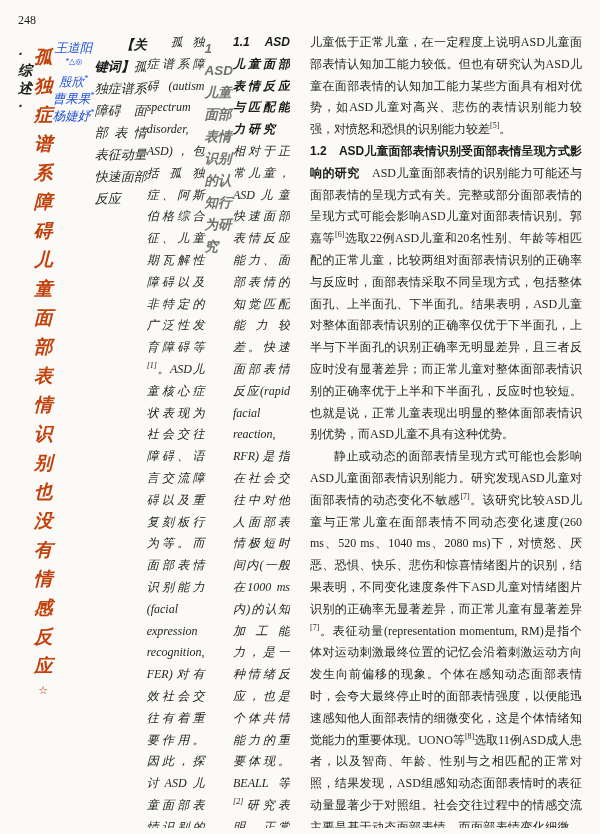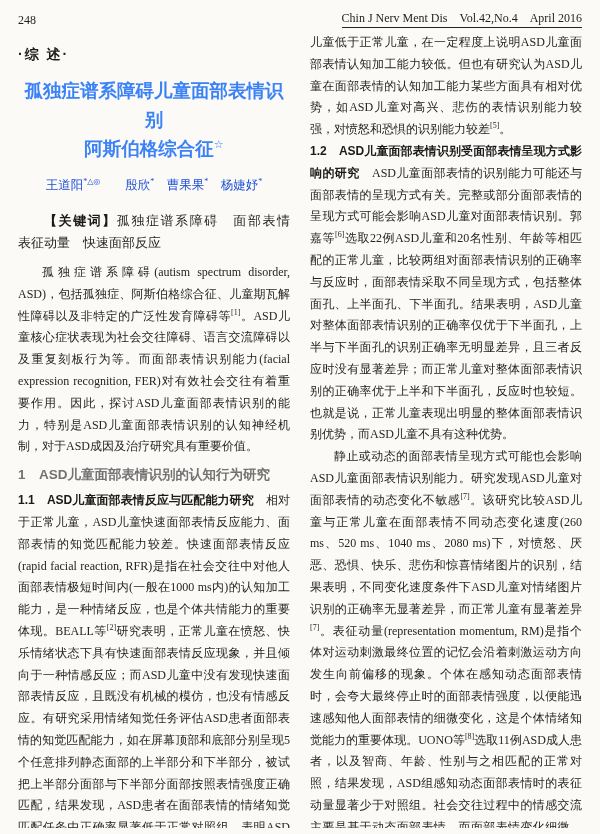--- a/index.html
+++ b/index.html
@@ -23,30 +23,30 @@
     border-bottom:1px solid #222;
     padding-bottom:1px;
     white-space:pre;
   }
   .cols{
     display:flex;gap:20px;
     height:796px;margin-top:4px;
     overflow:hidden;
   }
   .col{width:272px;box-sizing:border-box;overflow:hidden;}
-  .col.left{display:flex;flex-direction:column;}
+  .col.left{display:flex;flex-direction:row;font-style:italic;}
   .col-label{
     font-family:"Liberation Sans","DejaVu Sans",sans-serif;
     font-weight:bold;font-size:14px;letter-spacing:2px;
     margin:14px 0 2px 0;color:#1c1c1c;
   }
   .title{
     font-family:"Liberation Sans","DejaVu Sans",sans-serif;
     font-weight:bold;font-size:18.5px;line-height:29px;
-    text-align:center;color:#3b82f6;
+    text-align:center;color:#c2410c;
     margin:10px 0 6px 0;
   }
   .title sup{font-size:11px;line-height:0;}
   .authors{
     text-align:center;font-size:12.5px;margin:8px 0 14px 0;color:#1d4ed8;
   }
   .authors sup{font-size:8px;line-height:0;}
   p.body{
     margin:0;font-size:12px;line-height:21.8px;
     text-align:justify;color:#242424;
@@ -65,31 +65,30 @@
     margin:6px 0 4px 0;line-height:22px;
   }
 </style>
 </head>
 <body>
 
 <div class="page">
 
   <div class="pg-header">
     <span>248</span>
-    <span class="jh">Chin J Nerv Ment Dis Vol.42,No.4 April 2016</span>
   </div>
 
   <div class="cols">
 
     <div class="col left">
       <div class="col-label">·综  述·</div>
 
       <h1 class="title">
         <span>孤独症谱系障碍儿童面部表情识别</span><br>
-        <span>阿斯伯格综合征</span><sup>☆</sup>
+        <span>也没有情感反应</span><sup>☆</sup>
       </h1>
 
       <div class="authors"><span>王道阳</span><sup>*△◎</sup><span>　　</span><span>殷欣</span><sup>*</sup><span>　</span><span>曹果果</span><sup>*</sup><span>　</span><span>杨婕妤</span><sup>*</sup></div>
 
       <p class="kw"><span class="b">【关键词】</span><span>孤独症谱系障碍　面部表情　表征动量　快速面部反应</span></p>
 
       <p class="body indent"><span>孤独症谱系障碍(autism spectrum disorder, ASD)，包括孤独症、阿斯伯格综合征、儿童期瓦解性障碍以及非特定的广泛性发育障碍等</span><sup>[1]</sup><span>。ASD儿童核心症状表现为社会交往障碍、语言交流障碍以及重复刻板行为等。而面部表情识别能力(facial expression recognition, FER)对有效社会交往有着重要作用。因此，探讨ASD儿童面部表情识别的能力，特别是ASD儿童面部表情识别的认知神经机制，对于ASD成因及治疗研究具有重要价值。</span></p>
 
       <h2 class="sec">1　ASD儿童面部表情识别的认知行为研究</h2>
 

